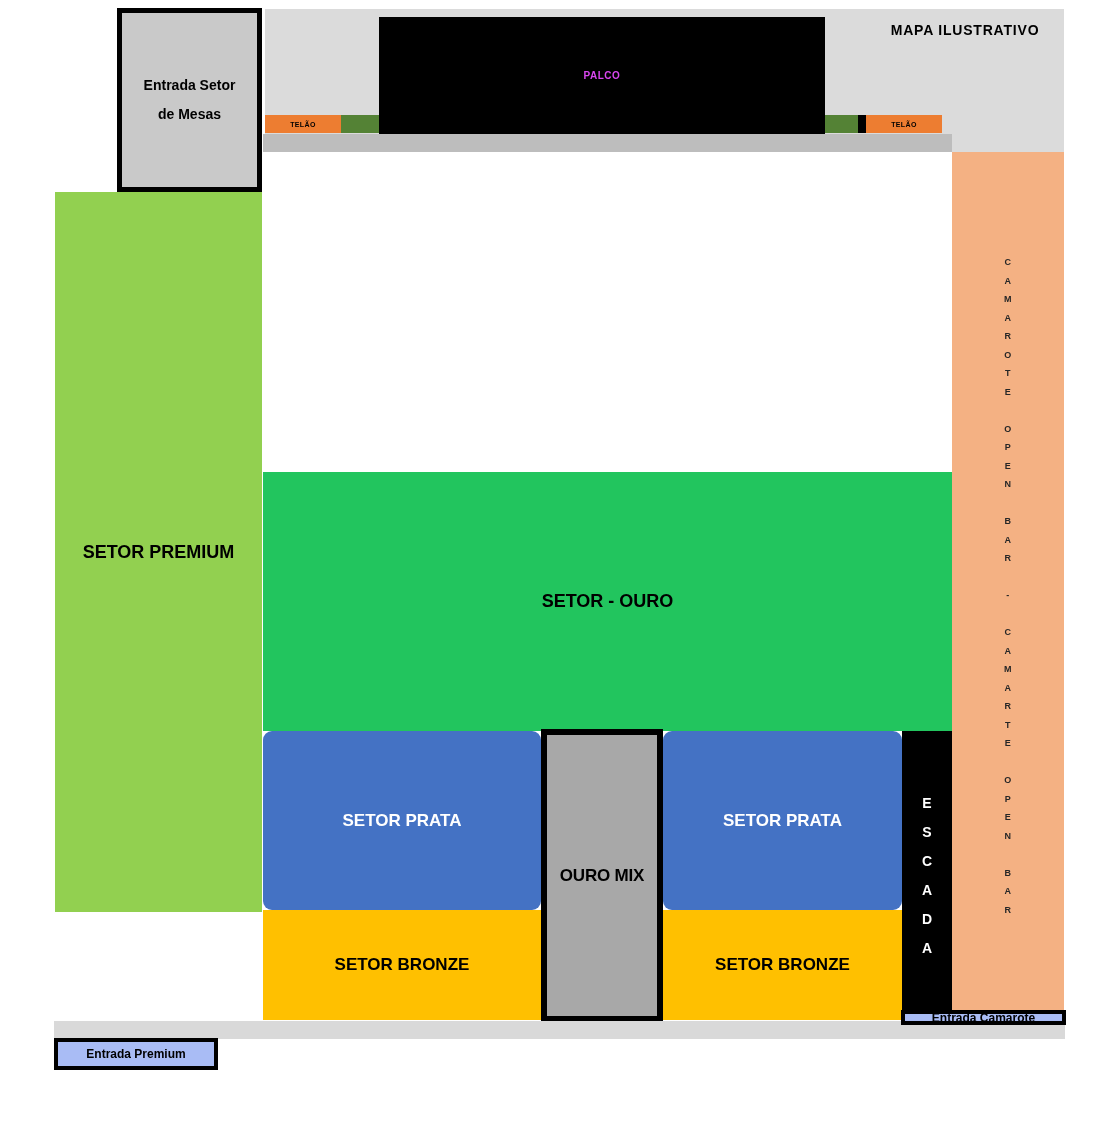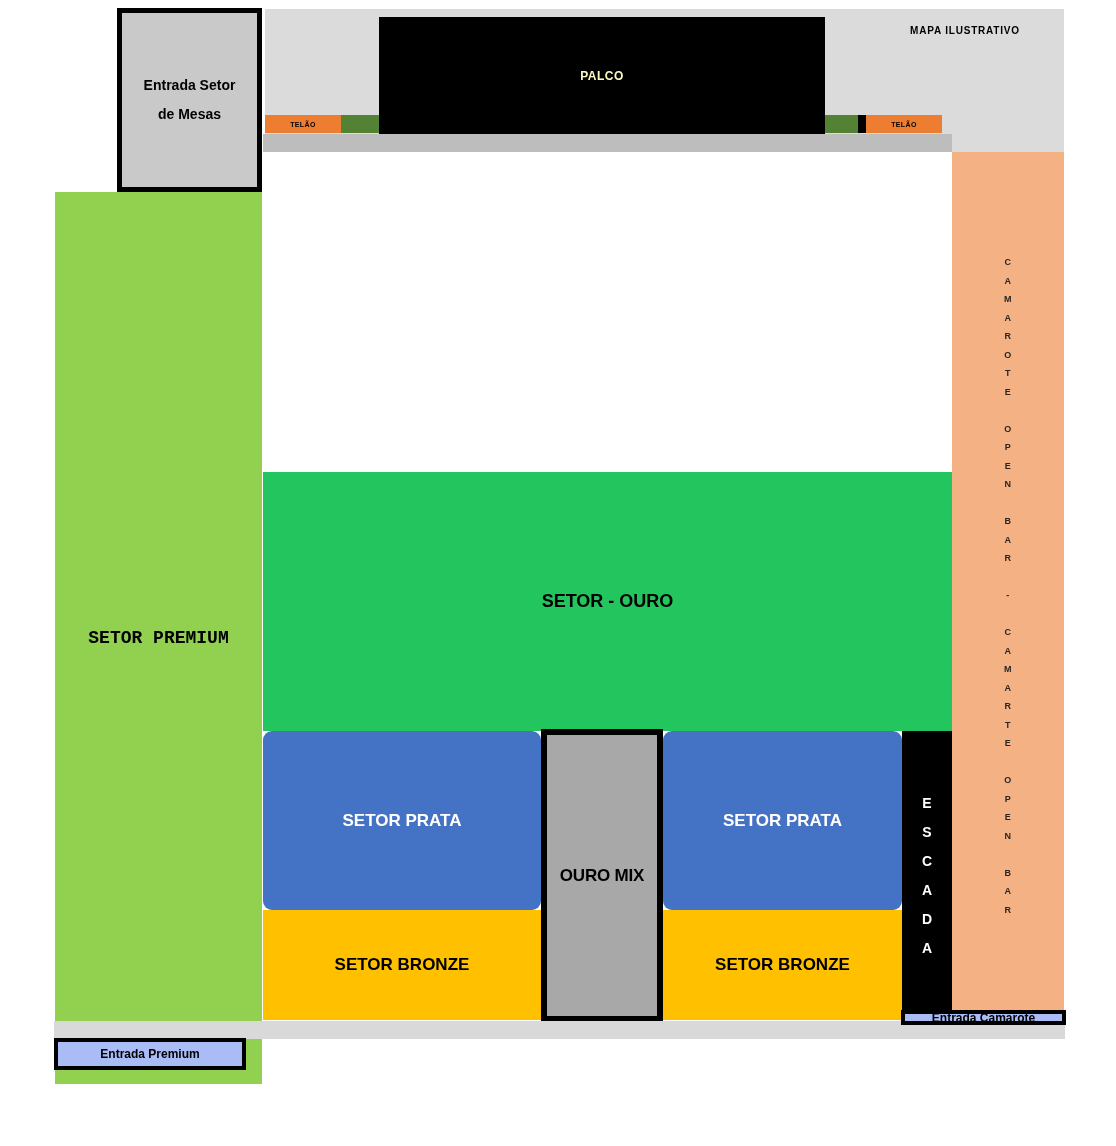--- a/index.html
+++ b/index.html
@@ -10,23 +10,23 @@
     font-family:"Liberation Sans", sans-serif;
     overflow:hidden;
   }
   .abs{position:absolute;box-sizing:border-box;}
   .center{display:flex;align-items:center;justify-content:center;text-align:center;}
   .lbl{font-weight:bold;color:#000;}
   .prewrap{white-space:pre-line;}
 
   
   .top-bg{left:265px;top:9px;width:799px;height:143px;background:#DBDBDB;}
-  .map-title{left:890px;top:22px;width:150px;height:16px;font-size:10px;font-weight:bold;letter-spacing:.8px;color:#000;}
+  .map-title{left:890px;top:22px;width:150px;height:16px;font-size:14px;font-weight:bold;letter-spacing:.8px;color:#000;}
   .palco{left:379px;top:17px;width:446px;height:117px;background:#000000;}
-  .palco .lbl{color:#fef9c3;font-size:12px;letter-spacing:.5px;}
+  .palco .lbl{color:#d946ef;font-size:10px;letter-spacing:.5px;}
   .telao{top:115px;height:18px;background:#ED7D31;}
   .telao .lbl{font-size:7px;letter-spacing:.4px;}
   .telao-left{left:265px;width:76px;}
   .telao-right{left:866px;width:76px;}
   .greenstrip{top:115px;height:18px;background:#548235;}
   .green-left{left:341px;width:38px;}
   .green-right{left:825px;width:33px;}
   .blackbar{left:858px;top:115px;width:8px;height:18px;background:#000;}
   .walk-top{left:263px;top:134px;width:689px;height:18px;background:#BDBDBD;}
 
@@ -36,36 +36,36 @@
   .prata{background:#4472C4;top:731px;height:179px;border-radius:9px;}
   .prata .lbl{color:#fff;}
   .prata-left{left:263px;width:278px;}
   .prata-right{left:663px;width:239px;}
   .bronze{background:#FFC000;top:910px;height:110px;}
   .bronze-left{left:263px;width:278px;}
   .bronze-right{left:663px;width:239px;}
   .sector-lbl{font-size:18px;}
   .sub-lbl{font-size:17px;}
 
-  .premium{left:55px;top:192px;width:207px;height:892px;background:#92D050;font-family:Liberation Mono, monospace;}
+  .premium{left:55px;top:192px;width:207px;height:720px;background:#92D050;}
   .camarote{left:952px;top:152px;width:112px;height:868px;background:#F4B183;}
   .camarote .vtext{font-size:9px;font-weight:bold;color:#262626;line-height:18.5px;letter-spacing:.3px;}
   .escada{left:902px;top:731px;width:50px;height:289px;background:#000000;}
   .escada .vtext{font-size:14px;font-weight:bold;color:#ffffff;line-height:29px;}
 
   .housemix{left:541px;top:729px;width:122px;height:293px;background:#A8A8A8;border:6px solid #000;}
   .housemix .lbl{font-size:17px;letter-spacing:-.2px;}
 
   
   .mesas-box{left:117px;top:8px;width:145px;height:184px;background:#C9C9C9;border:5px solid #000;}
   .mesas-box .lbl{font-size:14px;line-height:29px;}
   .walk-bottom{left:54px;top:1021px;width:1011px;height:18px;background:#D9D9D9;}
   .entry-btn{background:#A9BCF5;border:4px solid #000;}
   .entry-btn .lbl{font-size:12px;}
-  .entry-premium{left:54px;top:1038px;width:192px;height:32px;}
+  .entry-premium{left:54px;top:1038px;width:164px;height:32px;}
   .entry-camarote{left:901px;top:1010px;width:165px;height:15px;}
 </style>
 </head>
 <body>
 
 <div id="venue-map">
 
   <div class="abs top-bg"></div>
 
   <div class="abs center map-title">MAPA ILUSTRATIVO</div>

